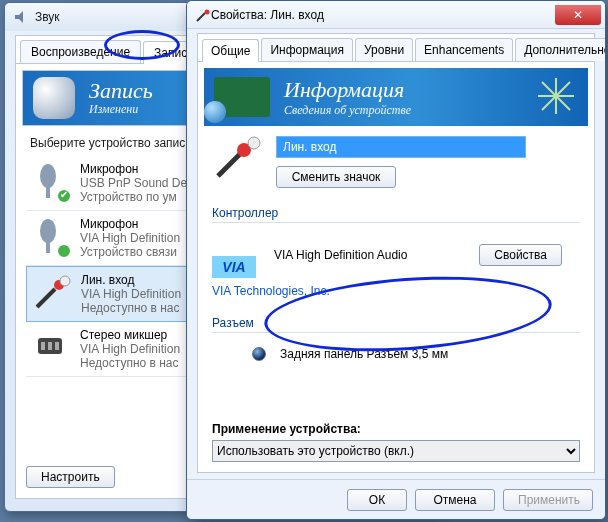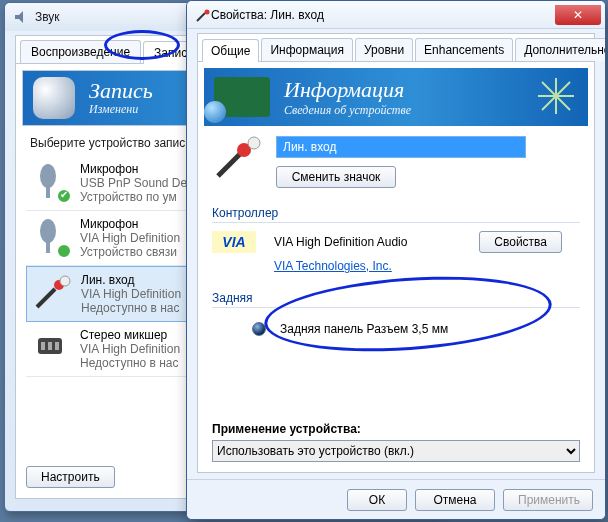--- a/index.html
+++ b/index.html
@@ -84,23 +84,23 @@
   .name-field {
     width: 250px; height: 22px; border: 1px solid #7eb2e6; padding: 2px 6px; font-size: 12px;
     background: #3399ff; color: #fff;
   }
   .name-field::selection { background:#3399ff; }
   .sm-btn { width: 120px; }
 
   .group-title { color: #003b8e; margin-top: 18px; margin-bottom: 2px; }
   .group-line { height:1px; background:#d6dfec; margin-bottom: 8px; }
   .via-row { display:flex; align-items:center; gap: 18px; }
-  .via-logo { width: 44px; height: 22px; background:#fef9c3; color:#0046c8; font-weight:bold; font-size:14px; font-style:italic; display:flex; align-items:center; justify-content:center; }
+  .via-logo { width: 44px; height: 22px; background:#7dd3fc; color:#0046c8; font-weight:bold; font-size:14px; font-style:italic; display:flex; align-items:center; justify-content:center;margin-top:25px; }
   .via-name { font-size: 12px; }
-  .via-link { color:#0b57d0; font-size: 12px; margin-left: 62px; margin-top: 6px; display:inline-block;text-decoration:underline; }
+  .via-link { color:#0b57d0; font-size: 12px; margin-top: 6px; display:inline-block; }
   .props-btn { position:absolute; right:18px; }
 
   .jack-row { display:flex; align-items:center; gap: 14px; padding: 6px 0 6px 40px; }
   .jack-dot { width:14px; height:14px; border-radius:50%; background: radial-gradient(circle at 35% 30%,#88b5e8,#0b2a55 70%); border:1px solid #5a7090; }
 
   .usage-label { margin-top: 43px; font-size: 12px; font-weight: bold; }
   .usage-select { width: 100%; height: 22px; font-size: 12px; border:1px solid #8a9bb3; margin-top:4px; }
 
   .front-footer { position:absolute; left:0; right:0; bottom:0; height:40px; display:flex; justify-content:flex-end; align-items:center; gap:8px; padding:0 12px; background:#ecf2fb; border-top:1px solid #c7d3e3; }
 
@@ -261,21 +261,21 @@
       <div class="group-line"></div>
       <div class="via-row">
         <div class="via-logo">VIA</div>
         <div class="via-name">VIA High Definition Audio</div>
         <button class="btn props-btn">Свойства</button>
       </div>
       <a class="via-link">VIA Technologies, Inc.</a>
     </div>
 
     <div class="section">
-      <div class="group-title">Задняя</div>
+      <div class="group-title">Разъем</div>
       <div class="group-line"></div>
       <div class="jack-row">
         <span class="jack-dot"></span>
         <span>Задняя панель Разъем 3,5 мм</span>
       </div>
     </div>
 
     <div class="section" style="position:absolute; bottom:10px; left:0; right:0; margin:0 14px;">
       <div class="usage-label">Применение устройства:</div>
       <select class="usage-select">

